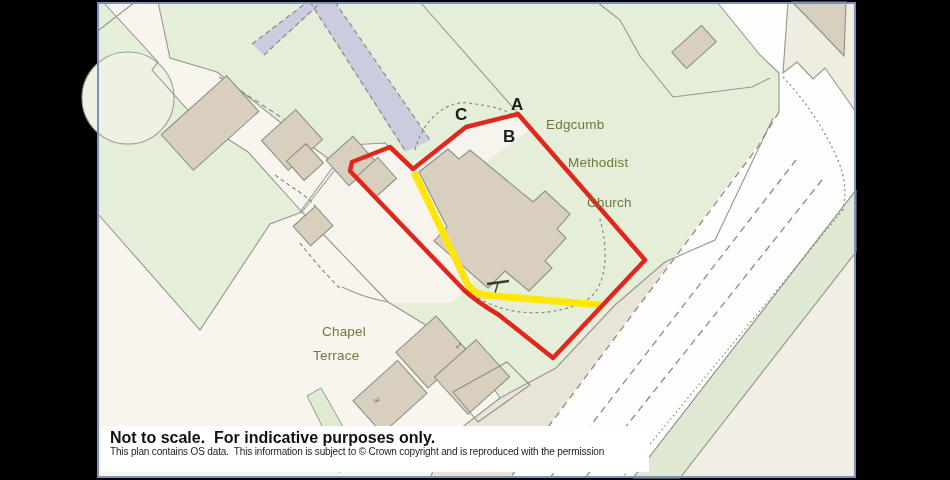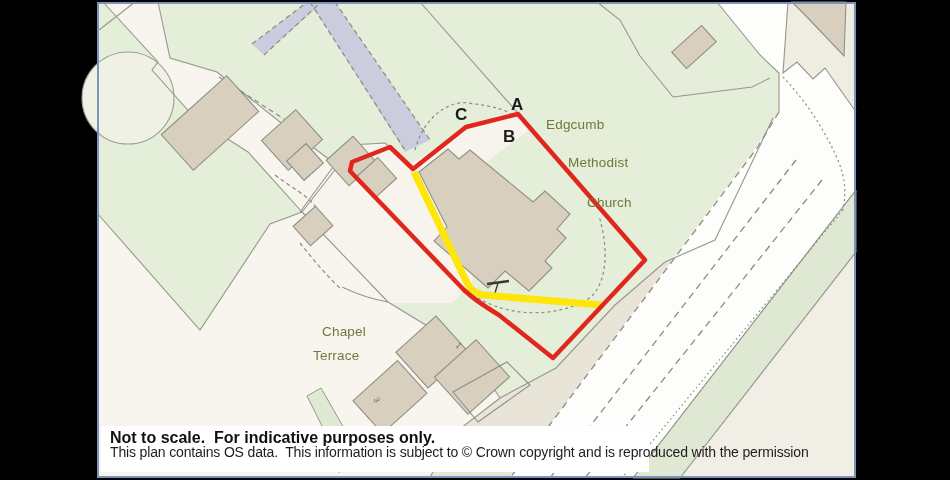--- a/index.html
+++ b/index.html
@@ -8,21 +8,21 @@
   #stage{position:absolute;left:0;top:0;width:950px;height:480px;background:#000;}
   #map-wrap{position:absolute;left:0;top:0;width:950px;height:480px;}
   svg{display:block;}
   svg text{font-family:"Liberation Sans",sans-serif;}
   .pt-label{font-size:17px;font-weight:600;fill:#1c1c1c;}
   .place-label{font-size:13.5px;letter-spacing:.2px;}
   .house-no{font-size:8px;fill:#6a6a58;}
   #notice{position:absolute;left:101px;top:426px;width:548px;height:46px;
           background:#fff;padding:4px 0 0 9px;box-sizing:border-box;}
   #notice .l1{font-size:16px;font-weight:bold;color:#111;white-space:pre;line-height:15px;}
-  #notice .l2,#notice .l3{font-size:14px;color:#1d1d1d;white-space:pre;
+  #notice .l2,#notice .l3{font-size:10px;color:#1d1d1d;white-space:pre;
           line-height:14.5px;letter-spacing:-0.15px;}
 </style>
 </head>
 <body>
 
 <div id="stage">
  <div id="map-wrap">
   <svg width="950" height="480" viewBox="0 0 950 480">
 
     <g>

